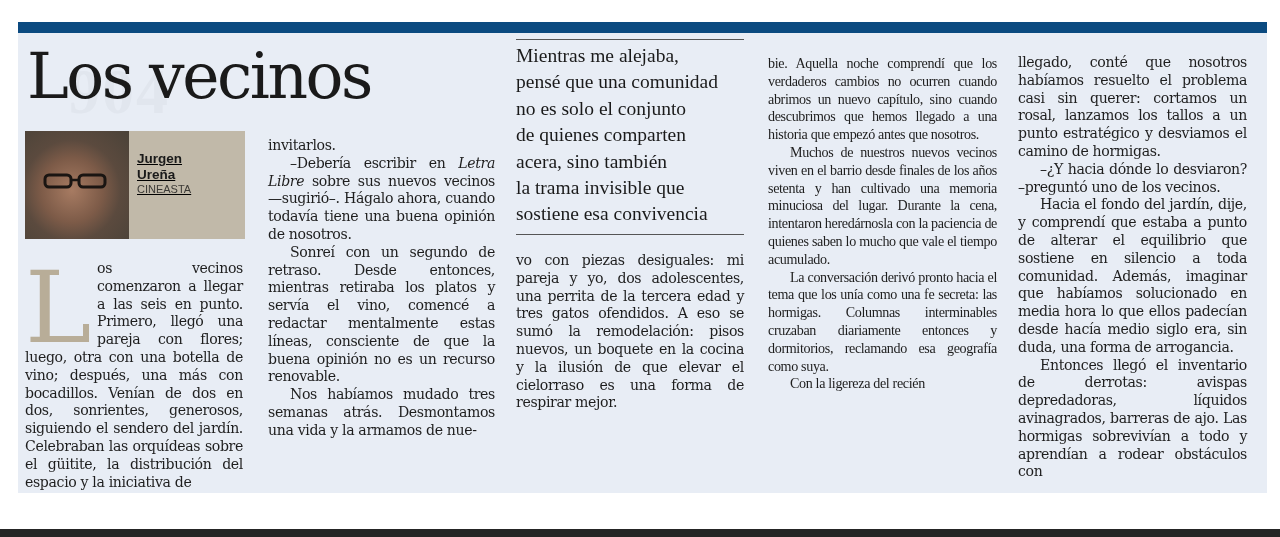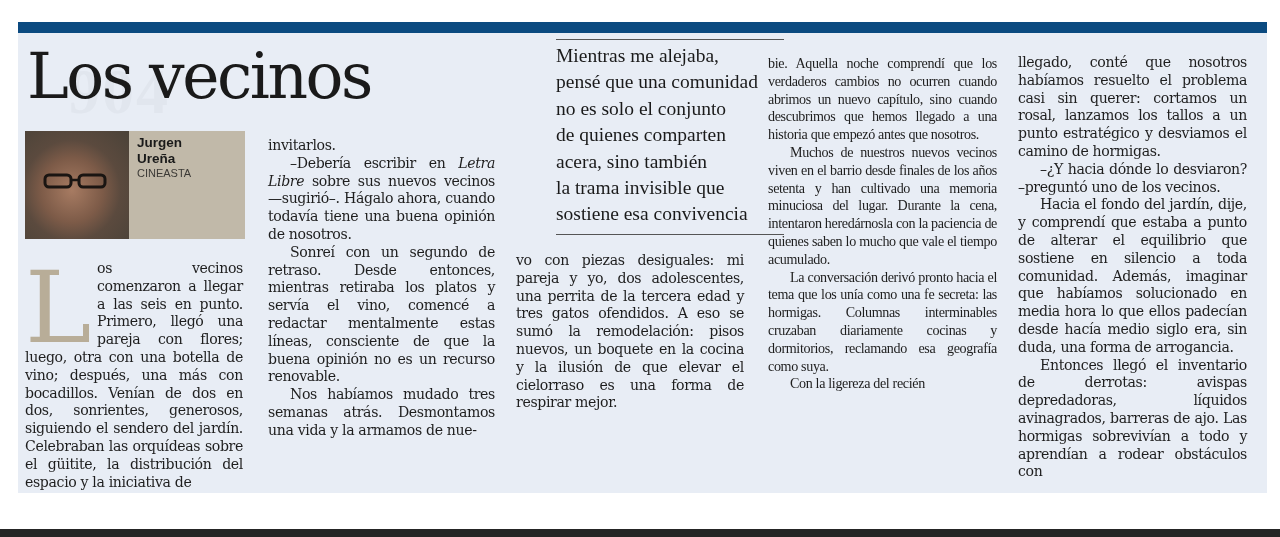--- a/index.html
+++ b/index.html
@@ -30,21 +30,21 @@
     position: absolute; left: 7px; top: 109px; width: 220px; height: 108px;
     background: #c1b9a9; display: flex;
   }
   .author-photo {
     width: 104px; height: 108px; position: relative; overflow: hidden;
     background: radial-gradient(ellipse at 45% 55%, #a77b62 0%, #7d5b48 38%, #5b4a3e 60%, #4a4238 100%);
   }
   .author-photo .glasses {
     position: absolute; left: 18px; top: 42px; width: 66px; height: 16px;
   }
-  .author-info { padding: 4px 0 0 8px; }
+  .author-info { padding: 20px 0 0 8px; text-decoration: underline; }
   .author-name {
     font-family: "Liberation Sans", sans-serif; font-weight: bold;
     font-size: 13.5px; line-height: 16px; color: #1a1a1a; width: 60px;
   }
   .author-role {
     font-family: "Liberation Sans", sans-serif; font-size: 11px;
     color: #3c3a36; 
   }
   .col {
     position: absolute; top: 0;
@@ -61,21 +61,20 @@
   .col4 { left: 750px; top: 33px; width: 229px; font-family: Liberation Serif, serif; }
   .col5 { left: 1000px; top: 32px; width: 229px; }
   .dropcap {
     float: left; font-family: "DejaVu Serif", serif; font-size: 100px;
     line-height: 80px; color: #b8ad98; margin: 0 6px 0 0; padding-top: 8px;
   }
   .pullquote {
     position: absolute; left: 498px; top: 17px; width: 228px;
     border-top: 1px solid #555; border-bottom: 1px solid #555;
     padding: 3px 0 6px 0;
-    margin-left: 40px;
   }
   .pullquote .line {
     font-family: "Liberation Serif", serif; font-size: 19.5px; line-height: 26.4px;
     color: #1a1a1a; white-space: nowrap;
   }
   .bottom-bar {
     position: absolute; left: 0; top: 529px; width: 1280px; height: 8px; background: #252525;
   }
 </style>
 </head>
@@ -122,21 +121,21 @@
     <div class="line">sostiene esa convivencia</div>
   </div>
 
   <div class="col col3">
     <p>vo con piezas desiguales: mi pareja y yo, dos adolescentes, una perrita de la tercera edad y tres gatos ofendidos. A eso se sumó la remodelación: pisos nuevos, un boquete en la cocina y la ilusión de que elevar el cielorraso es una forma de respirar mejor.</p>
   </div>
 
   <div class="col col4">
     <p>bie. Aquella noche comprendí que los verdaderos cambios no ocurren cuando abrimos un nuevo capítulo, sino cuando descubrimos que hemos llegado a una historia que empezó antes que nosotros.</p>
     <p class="indent">Muchos de nuestros nuevos vecinos viven en el barrio desde finales de los años setenta y han cultivado una memoria minuciosa del lugar. Durante la cena, intentaron heredárnosla con la paciencia de quienes saben lo mucho que vale el tiempo acumulado.</p>
-    <p class="indent">La conversación derivó pronto hacia el tema que los unía como una fe secreta: las hormigas. Columnas interminables cruzaban diariamente cocinas y dormitorios, reclamando esa geografía como suya.</p>
+    <p class="indent">La conversación derivó pronto hacia el tema que los unía como una fe secreta: las hormigas. Columnas interminables cruzaban diariamente entonces y dormitorios, reclamando esa geografía como suya.</p>
     <p class="indent">Con la ligereza del recién</p>
   </div>
 
   <div class="col col5">
     <p>llegado, conté que nosotros habíamos resuelto el problema casi sin querer: cortamos un rosal, lanzamos los tallos a un punto estratégico y desviamos el camino de hormigas.</p>
     <p class="indent">–¿Y hacia dónde lo desviaron? –preguntó uno de los vecinos.</p>
     <p class="indent">Hacia el fondo del jardín, dije, y comprendí que estaba a punto de alterar el equilibrio que sostiene en silencio a toda comunidad. Además, imaginar que habíamos solucionado en media hora lo que ellos padecían desde hacía medio siglo era, sin duda, una forma de arrogancia.</p>
     <p class="indent">Entonces llegó el inventario de derrotas: avispas depredadoras, líquidos avinagrados, barreras de ajo. Las hormigas sobrevivían a todo y aprendían a rodear obstáculos con</p>
   </div>
 </div>

